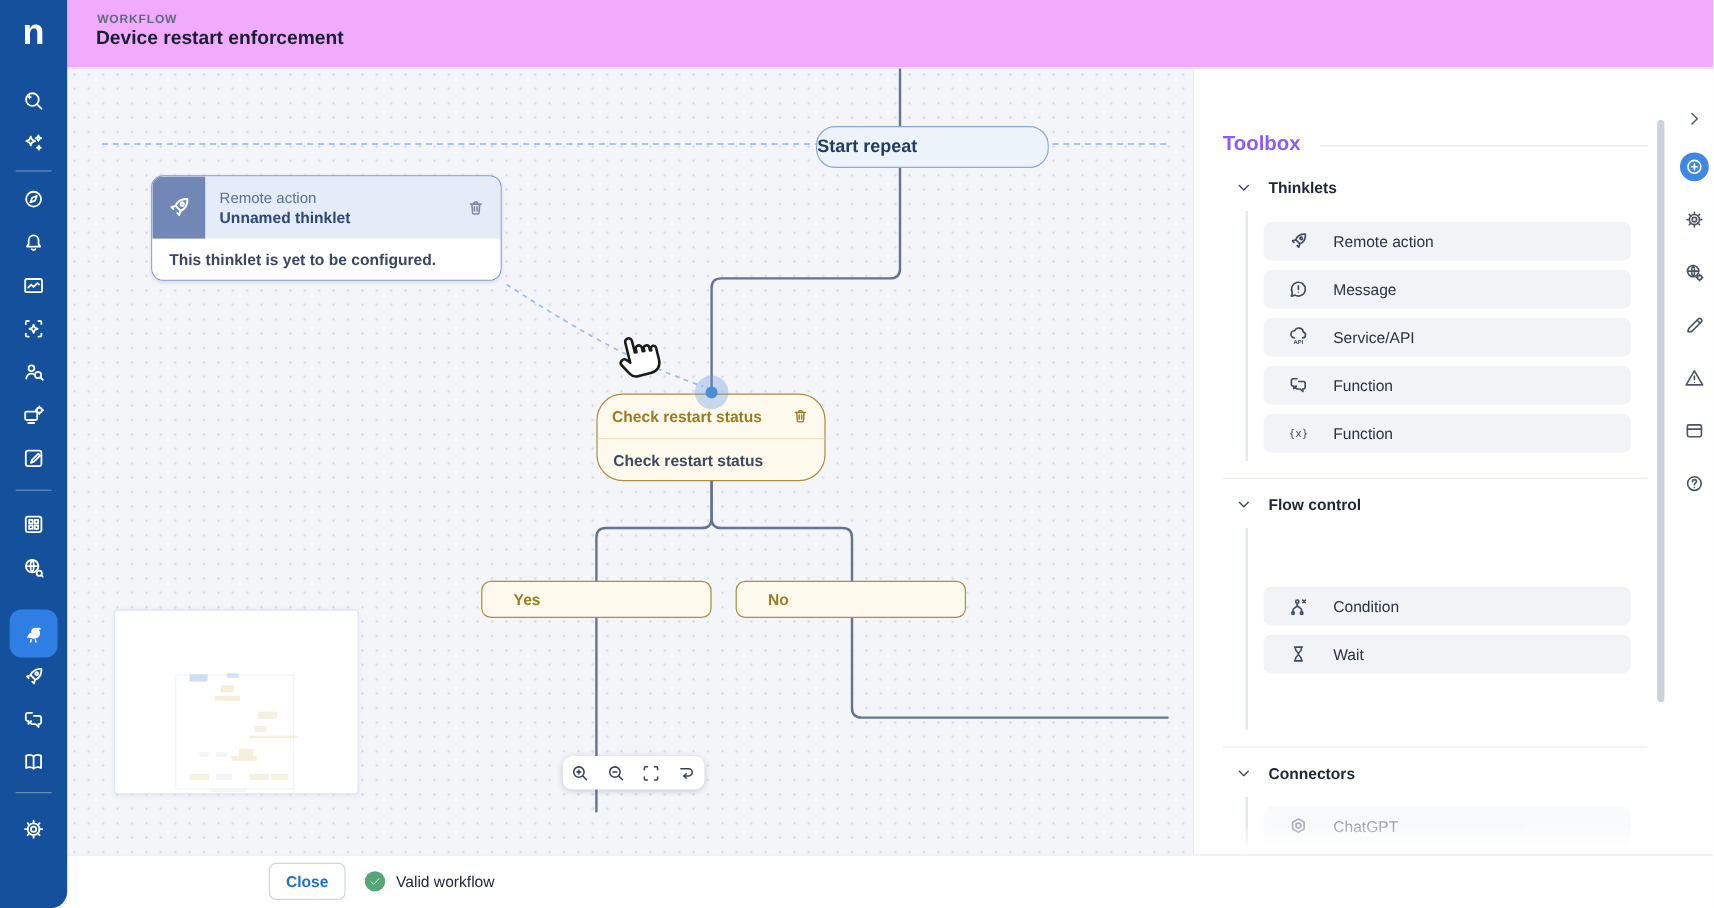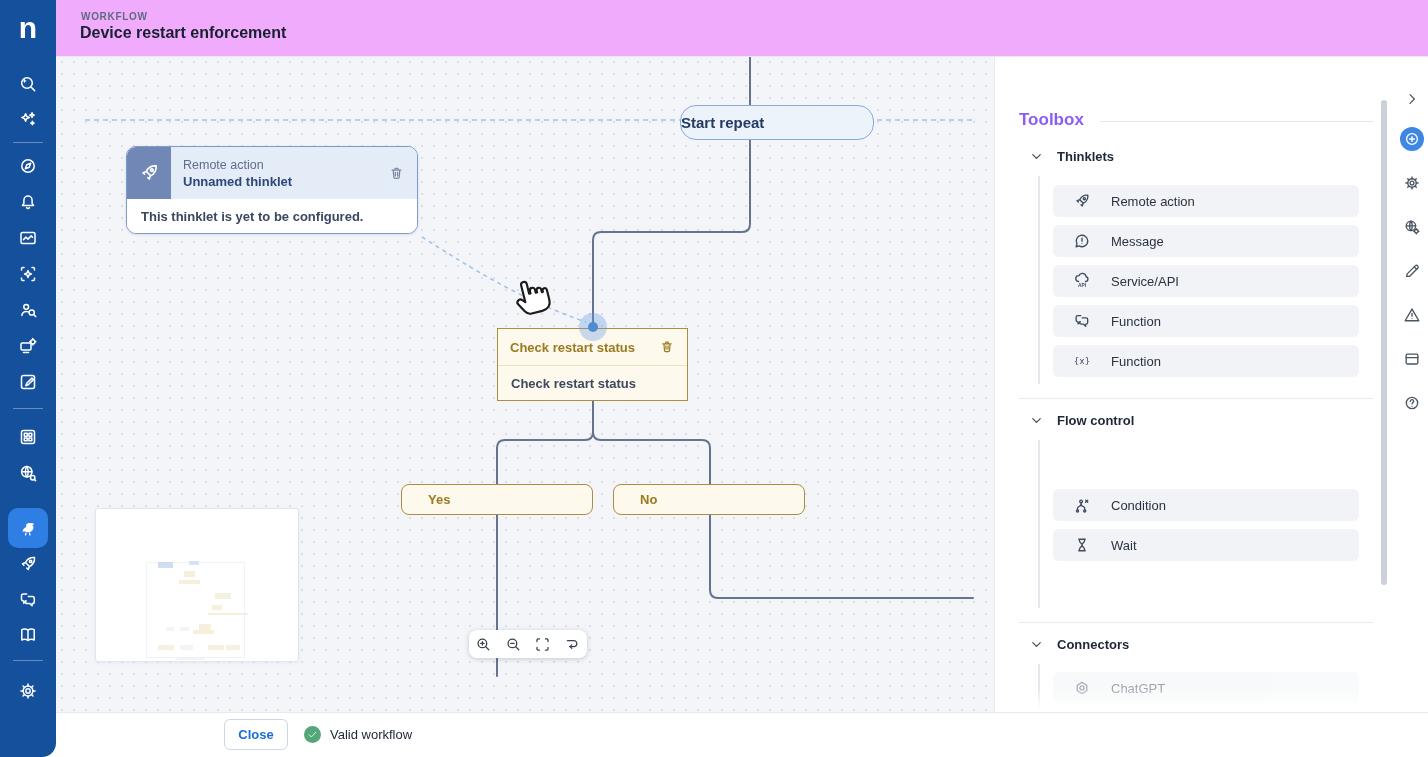--- a/index.html
+++ b/index.html
@@ -19,21 +19,21 @@
   .ptitle{position:absolute;left:24px;top:24px;font-size:16px;font-weight:700;color:#17202e;}
   .overview-btn{position:absolute;right:23px;top:13px;height:27px;display:flex;align-items:center;gap:7px;padding:0 12px;border:1px solid #b9c3d4;border-radius:6px;background:#fff;color:#242f44;font-size:13px;font-weight:600;cursor:pointer;}
 
   
   .canvas{position:absolute;left:56px;top:56px;width:938px;height:656px;background-color:#f3f5f9;background-image:radial-gradient(circle,#d9dee8 1px,transparent 1.2px);background-size:12px 12px;overflow:hidden;}
   .wires{position:absolute;left:0;top:0;z-index:1;}
   .pill{position:absolute;left:624px;top:49px;width:192px;height:33px;background:#edf3fb;border:1.5px solid #8aa8dc;border-radius:16px;display:flex;align-items:center;font-size:15px;font-weight:700;color:#233b63;z-index:3;cursor:pointer;}
   .dot-halo{position:absolute;left:523px;top:257px;width:28px;height:28px;border-radius:50%;background:rgba(100,155,225,.35);z-index:4;}
   .dot-core{position:absolute;left:532px;top:266px;width:10px;height:10px;border-radius:50%;background:#4f8bd0;z-index:5;}
 
-  .cond-node{position:absolute;left:441px;top:272px;width:191px;height:73px;background:#fdf9ec;border:1px solid #ac8d41;border-radius:0;z-index:3;box-sizing:border-box;cursor:pointer;}
+  .cond-node{position:absolute;left:441px;top:272px;width:191px;height:73px;background:#fdf9ec;border:1px solid #ac8d41;border-radius:22px;z-index:3;box-sizing:border-box;cursor:pointer;}
   .cond-head{height:36px;display:flex;align-items:center;justify-content:space-between;padding:0 12px;border-bottom:1px solid #ece1c2;color:#9a7b20;font-size:13px;font-weight:700;}
   .cond-sub{height:35px;display:flex;align-items:center;padding:0 13px;color:#3d4960;font-size:13px;font-weight:600;}
 
   .branch{position:absolute;top:428px;width:192px;height:31px;background:#fdf9ec;border:1px solid #ac8d41;border-radius:8px;display:flex;align-items:center;padding-left:26px;box-sizing:border-box;color:#9a7b20;font-size:13px;font-weight:700;z-index:3;cursor:pointer;}
 
   .card{position:absolute;left:70px;top:90px;width:292px;height:88px;background:#fff;border:1px solid #7e9bcd;border-radius:10px;z-index:3;box-shadow:0 1px 3px rgba(30,50,90,.12);box-sizing:border-box;cursor:pointer;}
   .card-head{display:flex;height:52px;background:#e4ecf8;border-radius:9px 9px 0 0;overflow:hidden;}
   .card-ico{width:44px;background:#7187b6;display:flex;align-items:center;justify-content:center;color:#fff;flex:none;}
   .card-info{flex:1;display:flex;flex-direction:column;justify-content:center;padding-left:12px;}
   .card-type{font-size:12.5px;color:#5d6e8c;}

